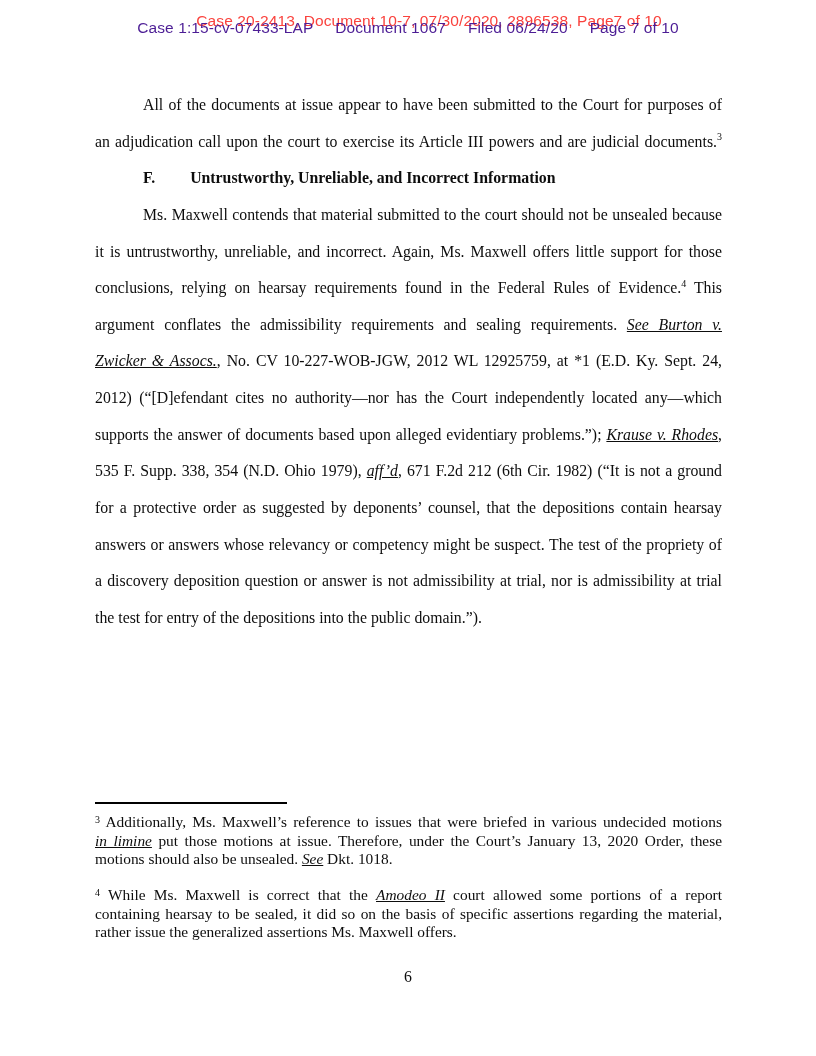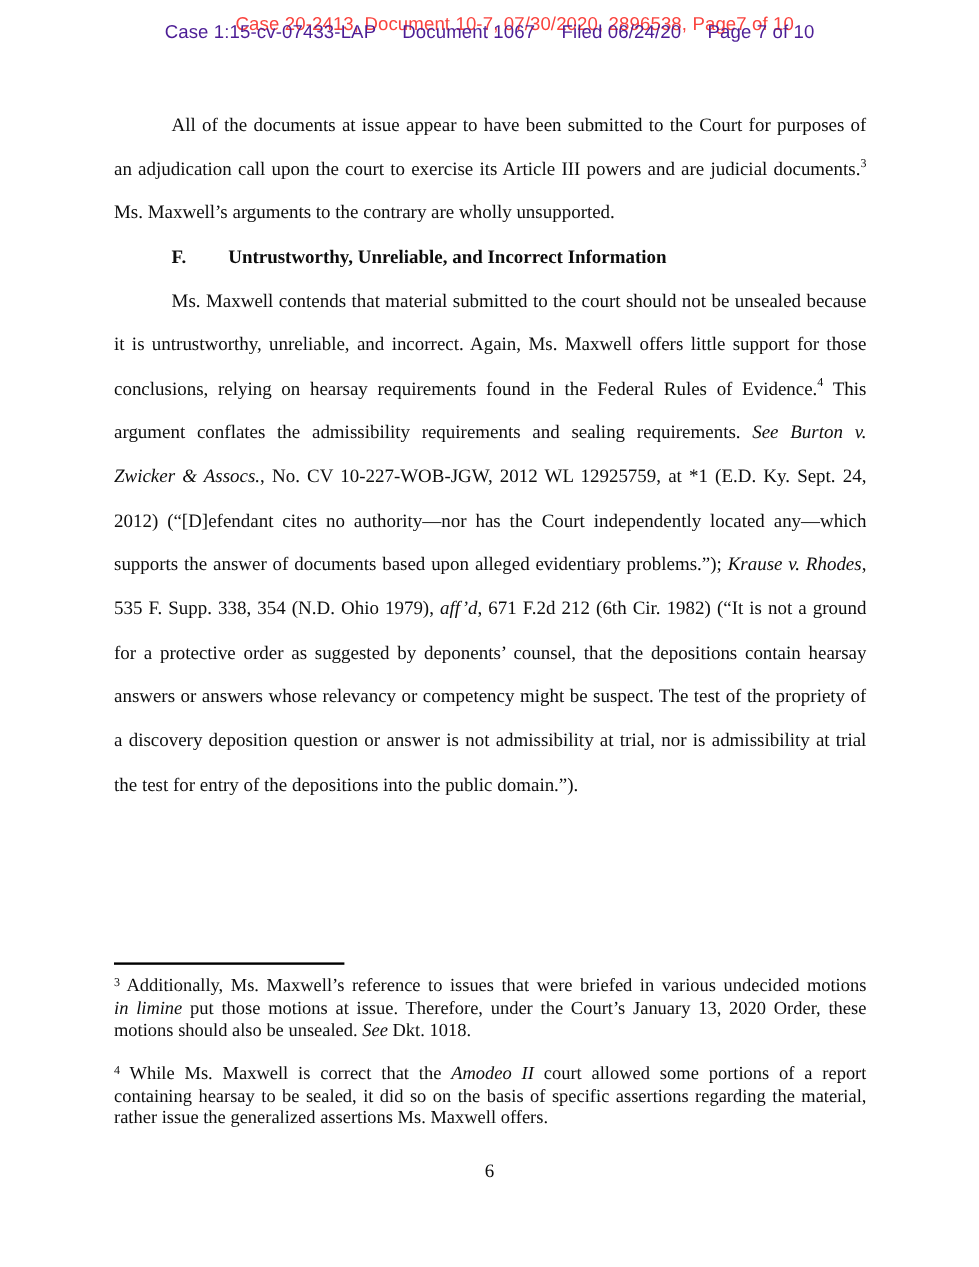--- a/index.html
+++ b/index.html
@@ -34,21 +34,21 @@
     width: 627px;
     font-size: 15.8px;
     line-height: 36.65px;
   }
   .line { height: 36.65px; overflow: hidden; }
   .line.indent { text-indent: 48px; }
   .line.justify { text-align: justify; text-align-last: justify; }
   .line.justify::after { content: ""; display: inline-block; width: 100%; height: 0; line-height: 0; }
   .heading { font-weight: bold; }
   .heading .spacer { display: inline-block; width: 35px; }
-  .i { font-style: italic; }
+  .i { font-style: italic; text-decoration: underline; }
   .sup { font-size: 10px; position: relative; top: -6.5px; }
 
   
   .footnotes-block {
     position: absolute;
     left: 95px;
     top: 802px;
     width: 627px;
     font-size: 15.4px;
     line-height: 18.7px;
@@ -73,21 +73,20 @@
 </head>
 <body>
 
 <div class="page">
   <div class="stamp appellate" style="color: rgb(250, 66, 61);">Case 20-2413, Document 10-7, 07/30/2020, 2896538, Page7 of 10</div>
   <div class="stamp district" style="color: #4c1d95;">Case 1:15-cv-07433-LAP     Document 1067     Filed 06/24/20     Page 7 of 10</div>
 
   <div class="body-block">
       <div class="line indent justify"><span>All of the documents at issue appear to have been submitted to the Court for purposes of</span></div>
       <div class="line justify"><span>an adjudication call upon the court to exercise its Article III powers and are judicial documents.</span><span class="sup">3</span></div>
-      <div class="line"><span>Ms. Maxwell’s arguments to the contrary are wholly unsupported.</span></div>
       <div class="line heading indent"><span>F.</span><span class="spacer"></span><span>Untrustworthy, Unreliable, and Incorrect Information</span></div>
       <div class="line indent justify"><span>Ms. Maxwell contends that material submitted to the court should not be unsealed because</span></div>
       <div class="line justify"><span>it is untrustworthy, unreliable, and incorrect. Again, Ms. Maxwell offers little support for those</span></div>
       <div class="line justify"><span>conclusions, relying on hearsay requirements found in the Federal Rules of Evidence.</span><span class="sup">4</span><span> This</span></div>
       <div class="line justify"><span>argument conflates the admissibility requirements and sealing requirements. </span><span class="i">See Burton v.</span></div>
       <div class="line justify"><span class="i">Zwicker &amp; Assocs.</span><span>, No. CV 10-227-WOB-JGW, 2012 WL 12925759, at *1 (E.D. Ky. Sept. 24,</span></div>
       <div class="line justify"><span>2012) (“[D]efendant cites no authority—nor has the Court independently located any—which</span></div>
       <div class="line justify"><span>supports the answer of documents based upon alleged evidentiary problems.”); </span><span class="i">Krause v. Rhodes</span><span>,</span></div>
       <div class="line justify"><span>535 F. Supp. 338, 354 (N.D. Ohio 1979), </span><span class="i">aff’d</span><span>, 671 F.2d 212 (6th Cir. 1982) (“It is not a ground</span></div>
       <div class="line justify"><span>for a protective order as suggested by deponents’ counsel, that the depositions contain hearsay</span></div>

